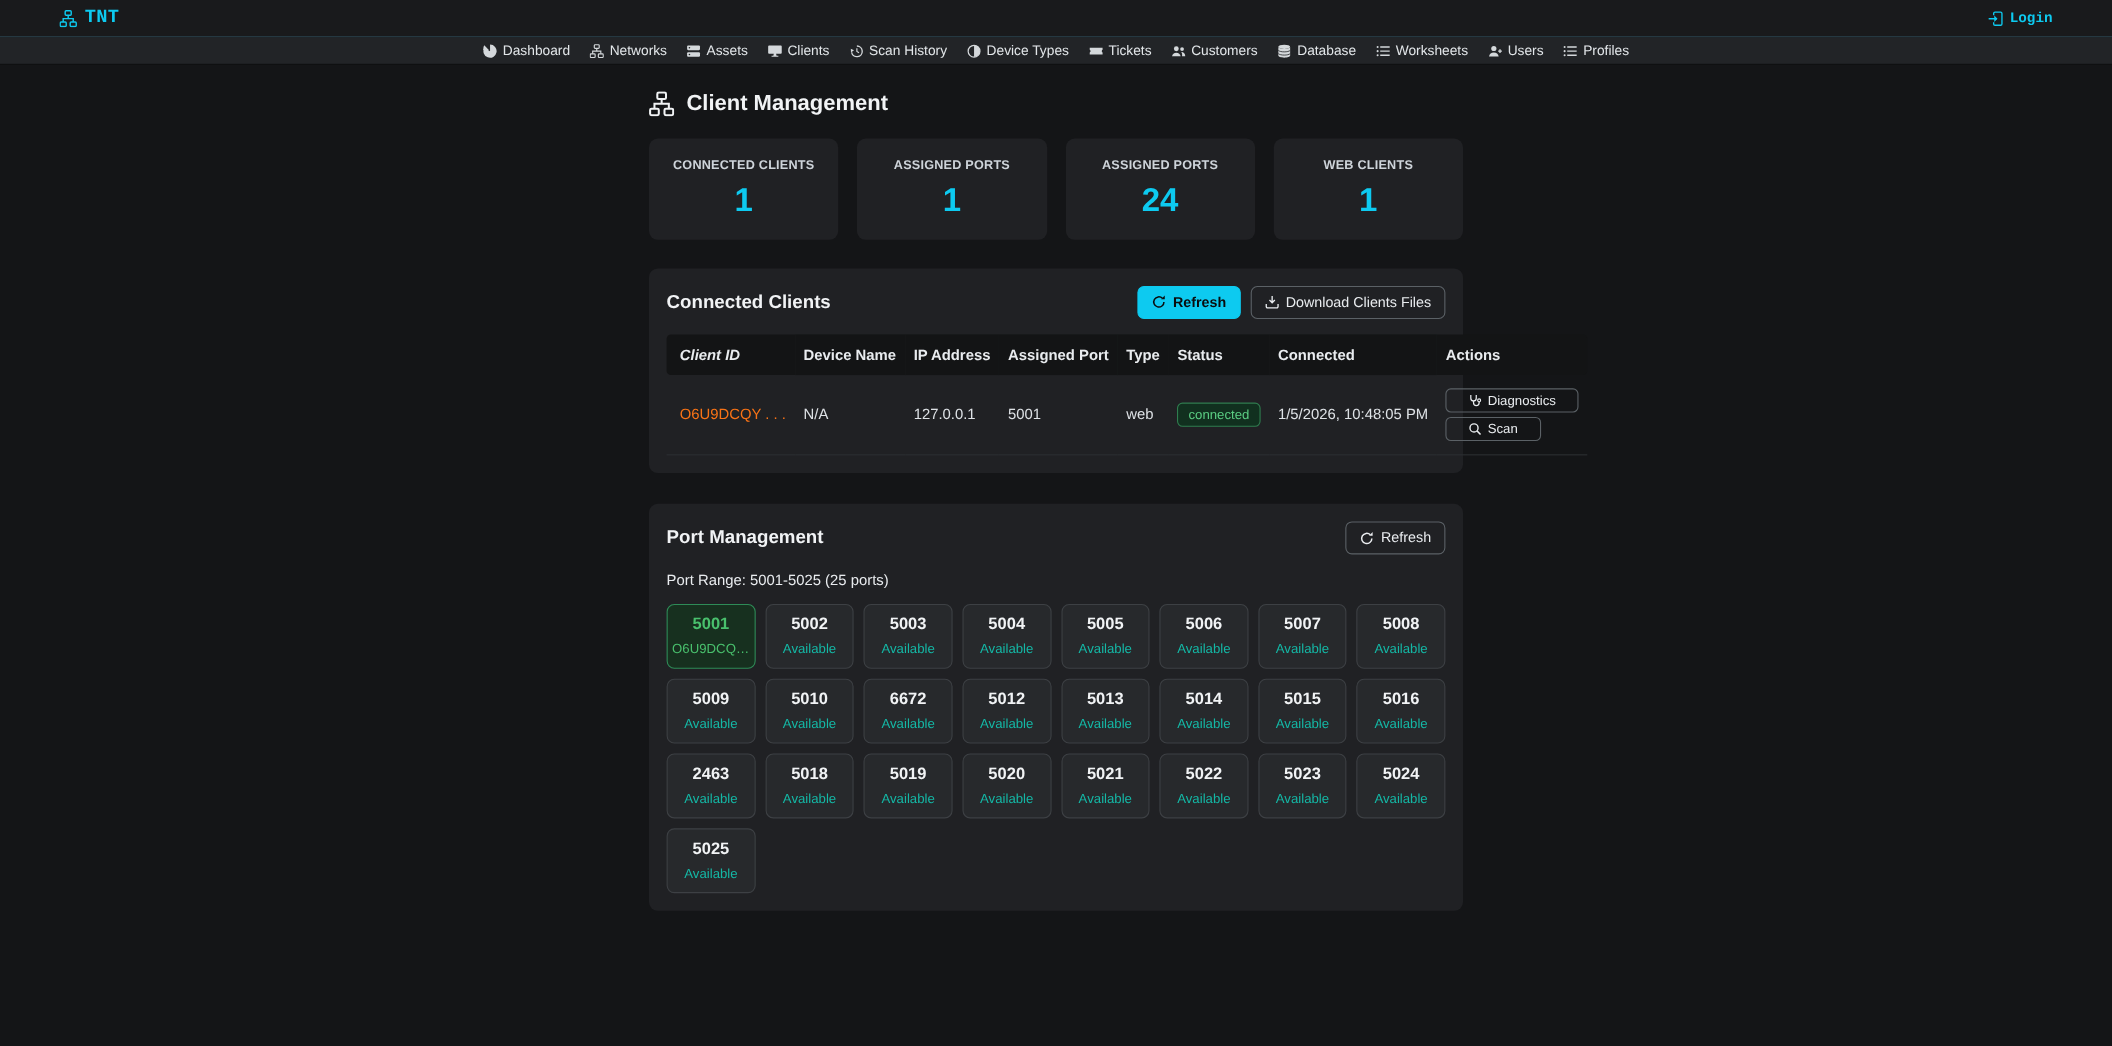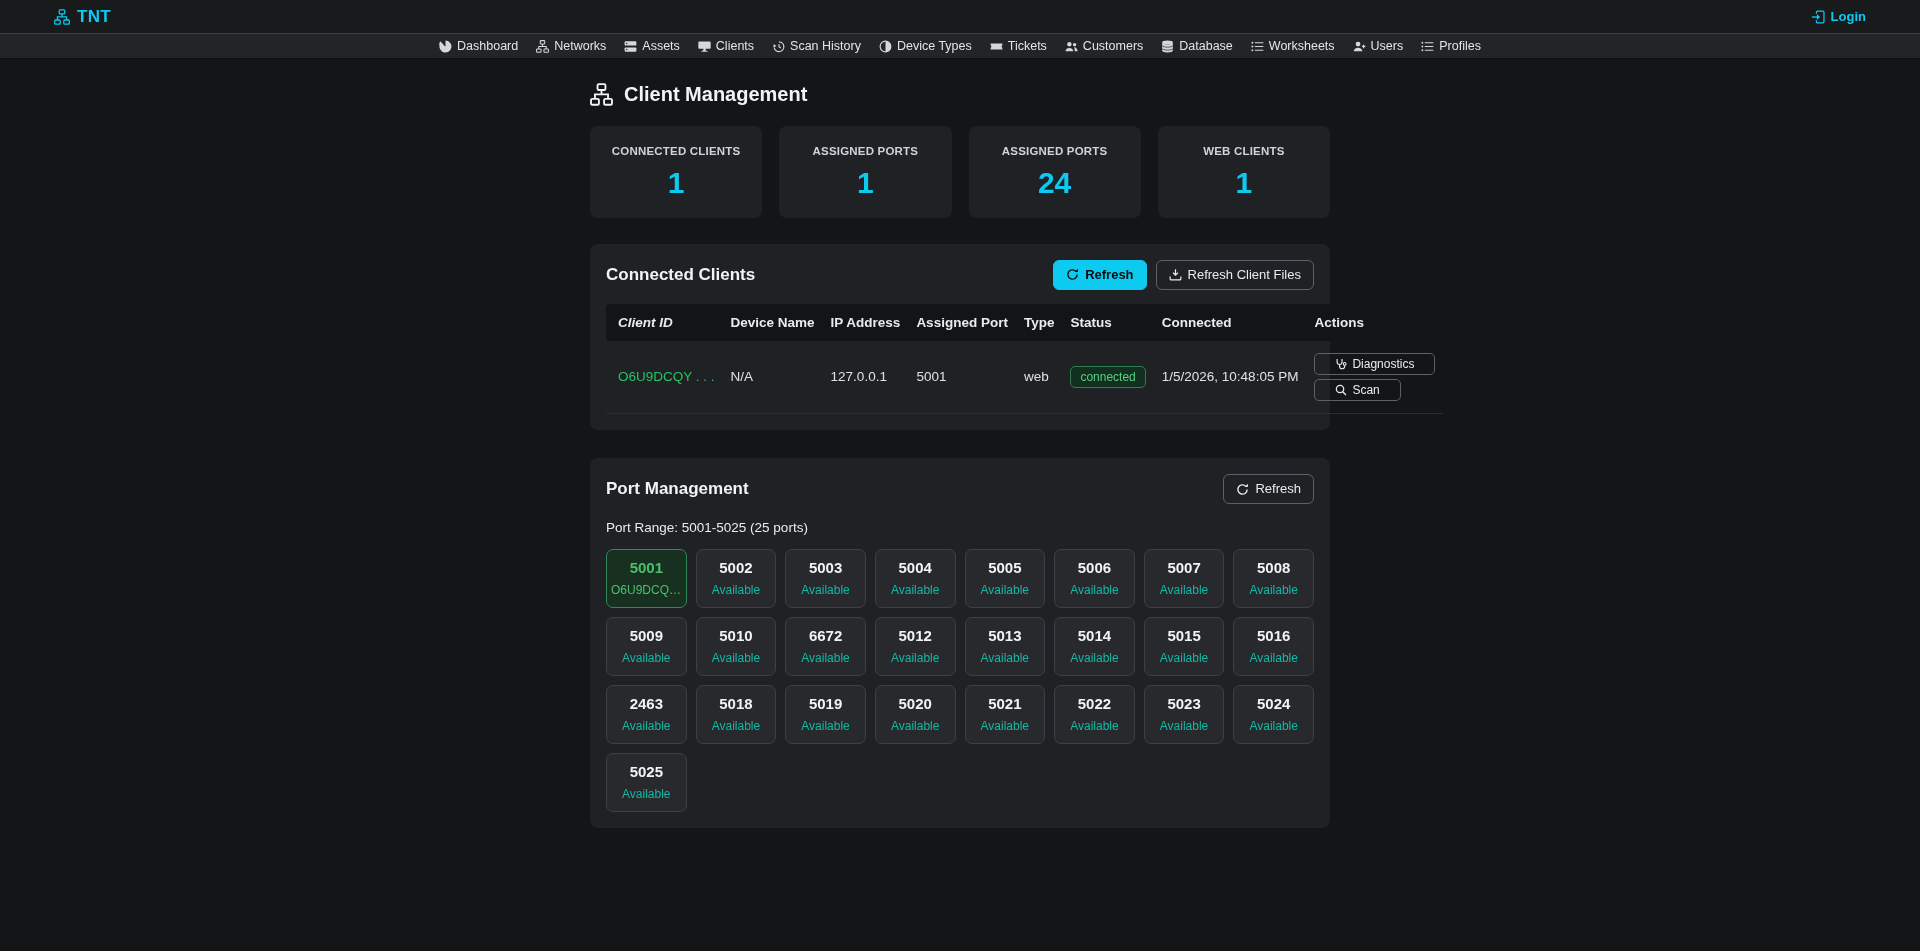--- a/index.html
+++ b/index.html
@@ -11,20 +11,21 @@
   }
   .icon { display:inline-flex; align-items:center; justify-content:center; line-height:0; }
   .icon svg { display:block; }
 
   
   .top-header {
     height:34px; background:#191a1c;
     border-bottom:1px solid #2b4752;
     display:flex; align-items:center; justify-content:space-between;
     padding:0 54px;
+    font-family:Liberation Mono, monospace;
   }
   .brand { display:flex; align-items:center; gap:7px; color:#0dcaf0; cursor:pointer; }
   .brand-name { font-size:17px; font-weight:bold; letter-spacing:.3px; }
   .login-link { display:flex; align-items:center; gap:6px; color:#0dcaf0; font-size:13px; font-weight:600; cursor:pointer; text-decoration:none; }
 
   
   .main-nav {
     height:25px; background:#222427; border-bottom:1px solid #0e0f10;
     display:flex; justify-content:center;
   }
@@ -67,21 +68,21 @@
   .clients-table th {
     background:#131415; color:#e9ecef; font-weight:700; text-align:left;
     padding:11px 8px; white-space:nowrap;
   }
   .clients-table th:first-child { padding-left:12px; border-radius:4px 0 0 4px;font-style:italic; }
   .clients-table th:last-child { border-radius:0 4px 4px 0; }
   .clients-table td { padding:12px 8px; vertical-align:middle; border-bottom:1px solid #2c2f32; white-space:nowrap; }
   .clients-table td:first-child { padding-left:12px; }
   .col-clientid{width:92px}.col-device{width:88px}.col-ip{width:76px}.col-port{width:94px}
   .col-type{width:46px}.col-status{width:78px}.col-connected{width:142px}.col-actions{width:92px}
-  .client-id { color:#22c55e;text-align:center; }
+  .client-id { color:#f97316;text-align:center; }
   .status-badge {
     display:inline-block; padding:3px 9px; border-radius:5px;
     background:#11301f; border:1px solid #2f7d4f; color:#5bcd83; font-size:12px; font-weight:500;
   }
   .row-actions { display:flex; flex-direction:column; align-items:flex-start; gap:4px; }
 
   .port-range { font-size:13.5px; color:#e9ecef; margin:16px 0 14px; }
   .port-grid { display:grid; grid-template-columns:repeat(8,1fr); gap:9px; }
   .port-card {
     background:#27292c; border:1px solid #3d4044; border-radius:7px;
@@ -288,21 +289,21 @@
             </span>
           <span>Refresh</span>
         </button>
         <button class="btn btn-outline">
           <span class="icon">
               <svg width="13" height="13" viewBox="0 0 16 16">
                 <path d="M8 1.4v7.4M5 5.8 8 8.9l3-3.1" fill="none" stroke="currentColor" stroke-width="1.5"></path>
                 <path d="M1.4 10.4v2.8a1.4 1.4 0 0 0 1.4 1.4h10.4a1.4 1.4 0 0 0 1.4-1.4v-2.8" fill="none" stroke="currentColor" stroke-width="1.5"></path>
               </svg>
             </span>
-          <span>Refresh Client Files</span>
+          <span>Download Clients Files</span>
         </button>
       </div>
     </div>
     <table class="clients-table">
       <thead>
           <tr id="clients-thead">
             <th class="col-clientid">Client ID</th>
             <th class="col-device">Device Name</th>
             <th class="col-ip">IP Address</th>
             <th class="col-port">Assigned Port</th>

